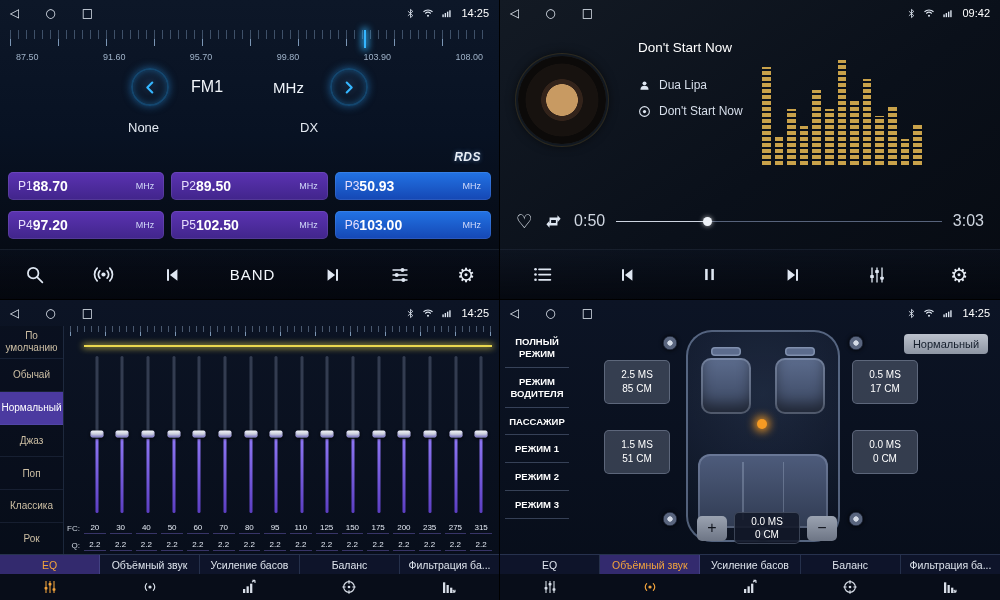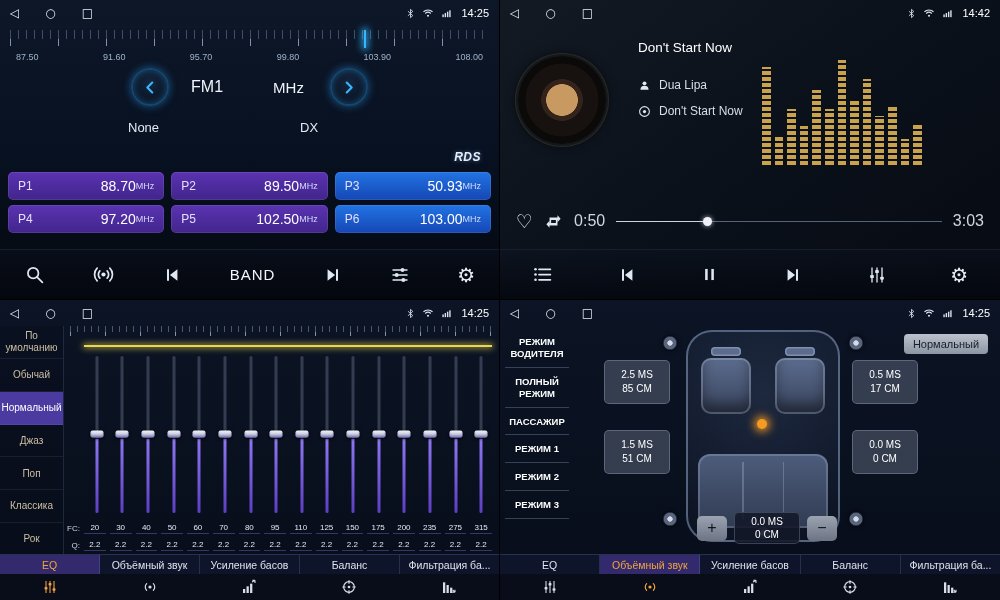--- a/index.html
+++ b/index.html
@@ -37,26 +37,26 @@
   .nav-circle{width:38px;height:38px;border-radius:50%;border:2px solid #14466e;cursor:pointer;
     background:radial-gradient(circle at 50% 38%,#14263f,#0a1322 72%);
     box-shadow:0 0 9px rgba(45,150,230,.55), inset 0 0 7px rgba(45,150,230,.45);
     display:flex;align-items:center;justify-content:center;color:#35b6ff;margin:0 8px}
   .band-label{font-size:16px;color:#f2f6fb;margin:0 26px 0 14px}
   .freq-big{font-size:32px;font-weight:bold;letter-spacing:1px;color:#fff}
   .unit-label{font-size:15px;color:#eef3f9;margin:0 18px 0 24px}
   .sub-none{position:absolute;left:128px;top:52px;font-size:13px;color:#e4eaf2}
   .sub-dx{position:absolute;left:300px;top:52px;font-size:13px;color:#e4eaf2}
   .rds-badge{position:absolute;right:18px;top:150px;font-size:12px;font-weight:bold;font-style:italic;color:#e8eef6;letter-spacing:.5px;text-shadow:0 0 4px rgba(120,180,255,.5)}
-  .preset-grid{position:absolute;left:8px;right:8px;top:172px;display:grid;grid-template-columns:1fr 1fr 1fr;gap:5px 7px}
+  .preset-grid{position:absolute;left:8px;right:8px;top:172px;display:grid;grid-template-columns:1fr 1fr 1fr;gap:11px 7px}
   .preset{height:28px;border-radius:5px;display:flex;align-items:center;padding:0 10px;cursor:pointer;
     background:linear-gradient(180deg,#5b33b2,#41258b);box-shadow:inset 0 0 0 1px rgba(255,255,255,.09)}
   .preset.active{background:linear-gradient(180deg,#2273e4,#1547b4)}
   .p-label{font-size:12px;color:#e6defc}
-  .p-freq{font-size:14px;font-weight:normal;flex:1;text-align:right;color:#fff}
+  .p-freq{font-size:14px;font-weight:bold;flex:1;text-align:left;color:#fff}
   .p-unit{font-size:9px;color:#d3dbfa}
   .toolbar{position:absolute;left:0;right:0;bottom:0;height:50px;display:flex;align-items:center;justify-content:space-around;
     background:linear-gradient(180deg,rgba(14,22,40,.25),rgba(4,7,14,.85));border-top:1px solid rgba(130,160,210,.15)}
   .tbtn{cursor:pointer}
   .band-btn{font-size:15px;letter-spacing:1px;color:#f2f6fb;cursor:pointer}
   .glyph-icon{font-family:"DejaVu Sans",sans-serif;font-size:20px;color:#e8eef6;line-height:1;cursor:pointer}
 
   
   .album{position:absolute;left:18px;top:56px;width:88px;height:88px;border-radius:50%;
     background:radial-gradient(circle at 50% 50%,#c89a62 0 25%,#33231a 26% 33%,#17120f 34% 58%,#0c0a09 59% 76%,#3a332e 77% 80%,#0a0908 81%);
@@ -385,21 +385,21 @@
         <span class="icon">
             <svg class="ic" width="14" height="12" viewBox="0 0 24 24">
               <use href="#i-wifi"></use>
             </svg>
           </span>
         <span class="icon">
             <svg class="ic" width="13" height="11" viewBox="0 0 24 24">
               <use href="#i-signal"></use>
             </svg>
           </span>
-        <span class="sb-time">14:42</span>
+        <span class="sb-time">09:42</span>
       </div>
     </div>
 
     <div class="album"></div>
     <div class="song-title">Don't Start Now</div>
     <div class="meta-row meta-artist">
       <span class="icon">
           <svg class="ic" width="13" height="13" viewBox="0 0 24 24">
             <use href="#i-person"></use>
           </svg>
@@ -686,22 +686,22 @@
         <span class="icon">
             <svg class="ic" width="13" height="11" viewBox="0 0 24 24">
               <use href="#i-signal"></use>
             </svg>
           </span>
         <span class="sb-time">14:25</span>
       </div>
     </div>
 
     <div class="sur-sidebar">
+        <div class="sur-item">ПОЛНЫЙ РЕЖИМ</div>
         <div class="sur-item">РЕЖИМ ВОДИТЕЛЯ</div>
-        <div class="sur-item">ПОЛНЫЙ РЕЖИМ</div>
         <div class="sur-item">ПАССАЖИР</div>
         <div class="sur-item">РЕЖИМ 1</div>
         <div class="sur-item">РЕЖИМ 2</div>
         <div class="sur-item">РЕЖИМ 3</div>
       </div>
     <button class="profile-btn">Нормальный</button>
 
     <div class="car">
       <div class="seat seat-fl"></div>
       <div class="seat seat-fr"></div>

